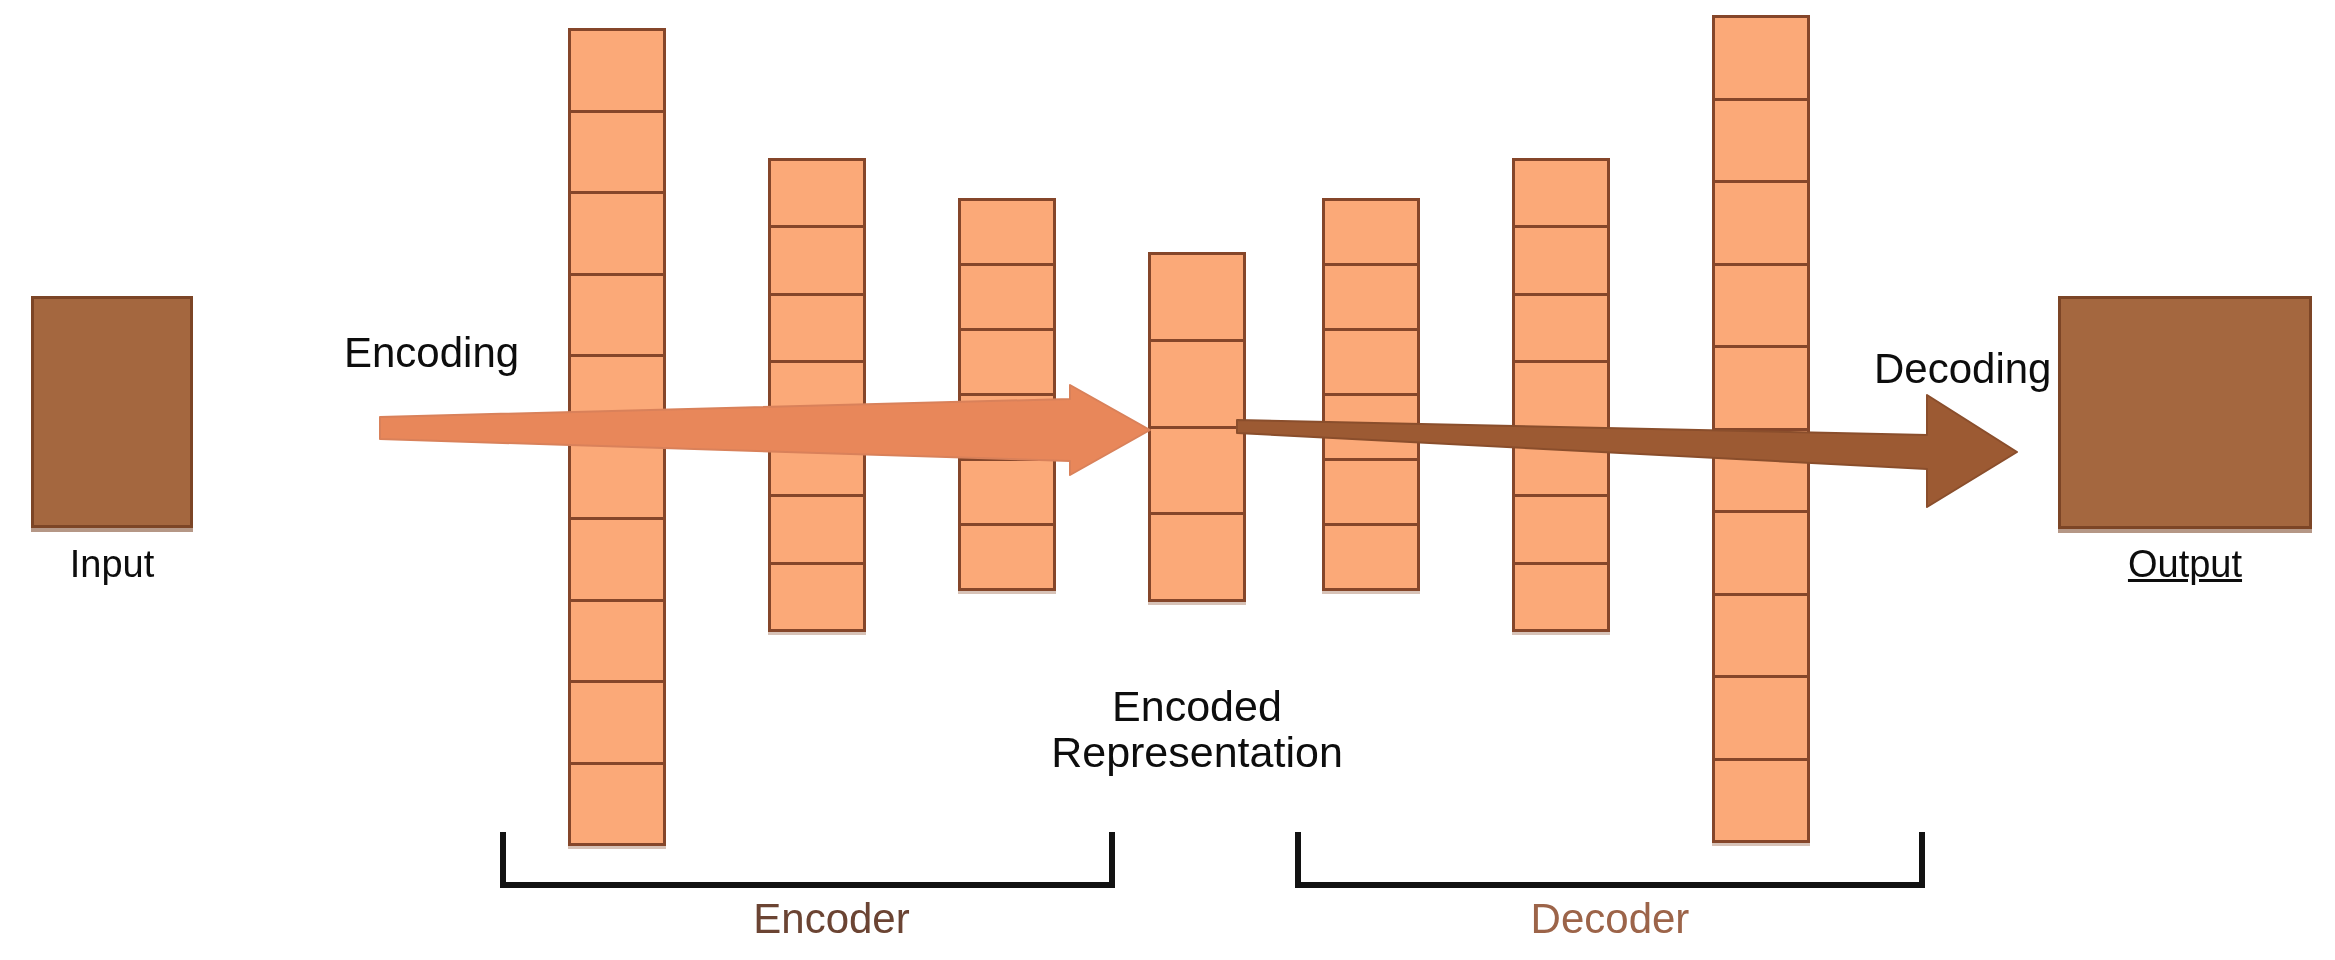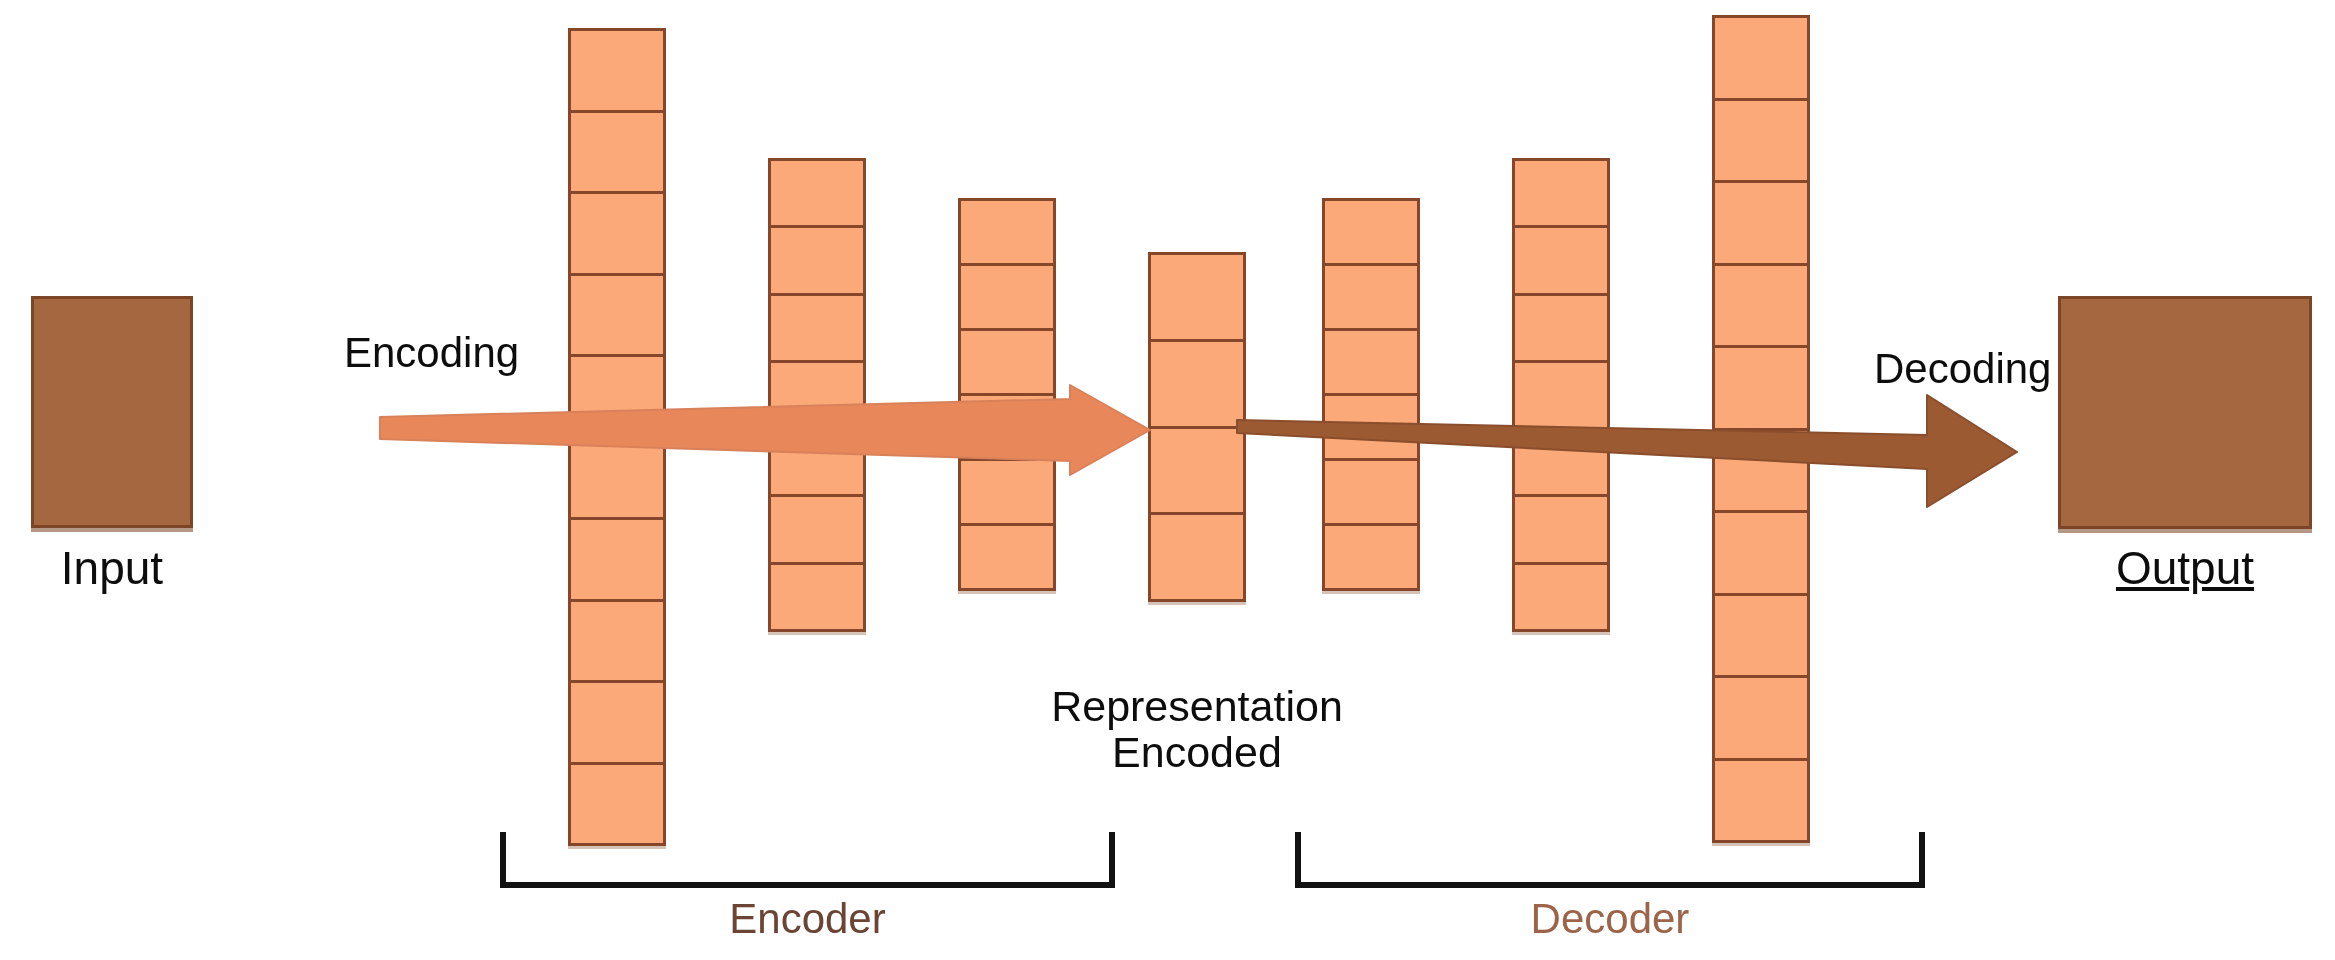--- a/index.html
+++ b/index.html
@@ -23,21 +23,21 @@
     position: absolute;
     box-sizing: border-box;
     background: #a4673f;
     border: 3px solid #7c4526;
     box-shadow: 0 4px 0 0 rgba(120, 66, 35, 0.55);
   }
   .io-label {
     position: absolute;
     text-align: center;
     color: #0d0d0d;
-    font-size: 46px;
+    font-size: 38px;
     line-height: 1;
     white-space: nowrap;
   }
 
   
   .layer-col {
     position: absolute;
     box-sizing: border-box;
     display: flex;
     flex-direction: column;
@@ -180,26 +180,26 @@
     <polygon points="0,32 690,14 690,0 770,45 690,90 690,76 0,54" fill="#e8875a" stroke="#d9815a" stroke-width="2" stroke-linejoin="round"></polygon>
   </svg>
   <div class="arrow-label" style="left:344px; top:332px;">Encoding</div>
 
   <svg class="arrow-svg" style="left:1237px; top:395px;" width="790" height="115" viewBox="0 0 790 115">
     <polygon points="0,25 690,40 690,0 780,57 690,112 690,74 0,38" fill="#9c5a33" stroke="#8a4e2c" stroke-width="2" stroke-linejoin="round"></polygon>
   </svg>
   <div class="arrow-label" style="left:1874px; top:332px;margin-top:16px;">Decoding</div>
 
   <div class="center-caption" style="left:947px; top:683px; width:500px;">
+    <span class="ln">Encoded</span>
     <span class="ln">Representation</span>
-    <span class="ln">Encoded</span>
   </div>
 
   <div class="io-block" style="left:2058px; top:296px; width:254px; height:233px;"></div>
   <div class="io-label" style="left:2058px; top:545px; width:254px;text-decoration:underline;">Output</div>
 
   <div class="bracket" style="left:500px; top:832px; width:615px; height:56px;"></div>
-  <div class="bracket-label" style="left:500px; top:898px; width:615px; color:#6b4433;">Encoder</div>
+  <div class="bracket-label" style="left:524px; top:898px; width:615px; color:#6b4433;">Encoder</div>
 
   <div class="bracket" style="left:1295px; top:832px; width:630px; height:56px;"></div>
   <div class="bracket-label" style="left:1295px; top:898px; width:630px; color:#9c6449;">Decoder</div>
 
 </div>
 
 </body></html>

